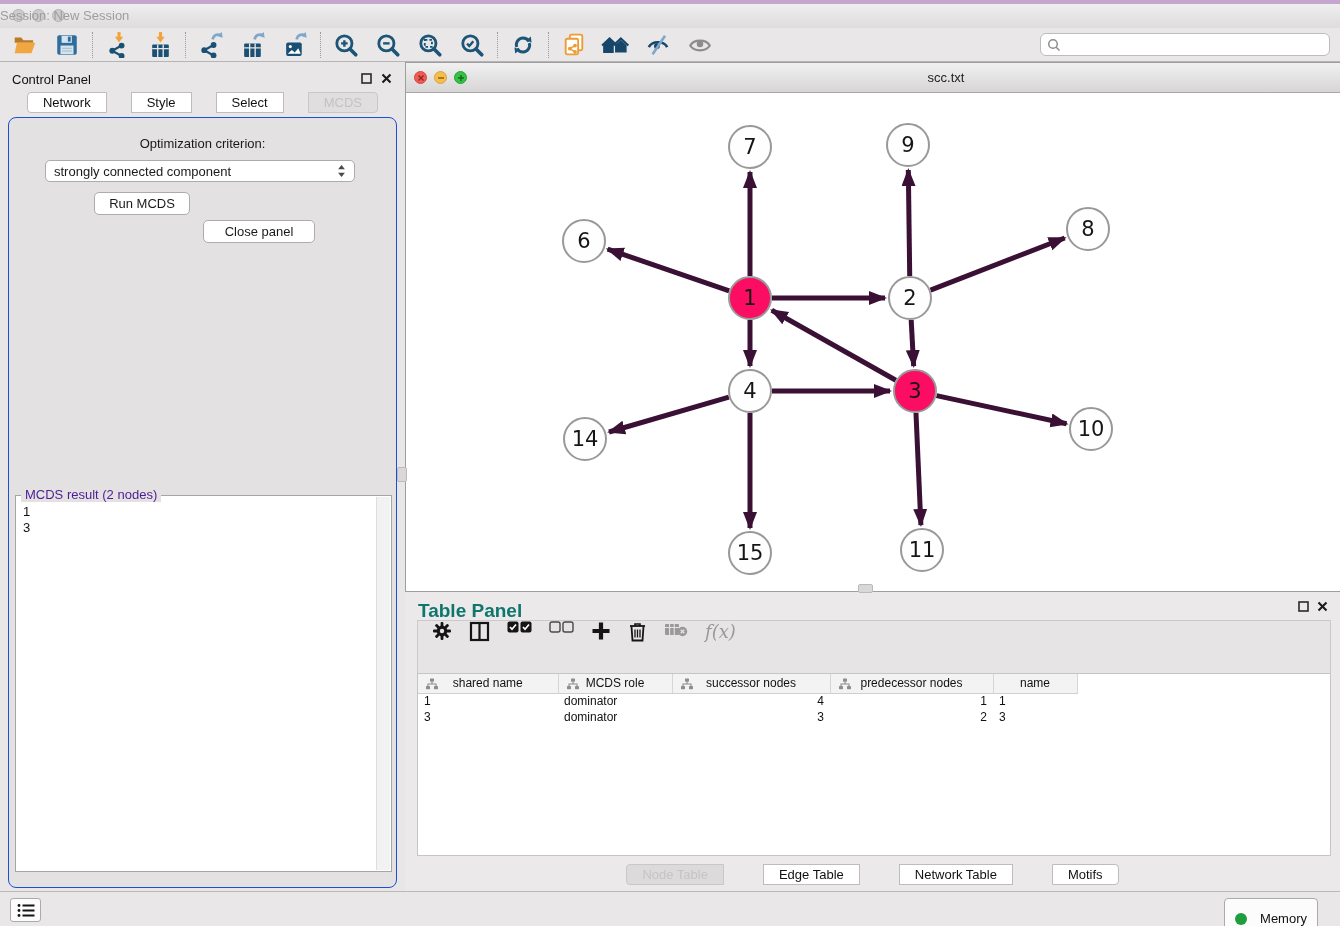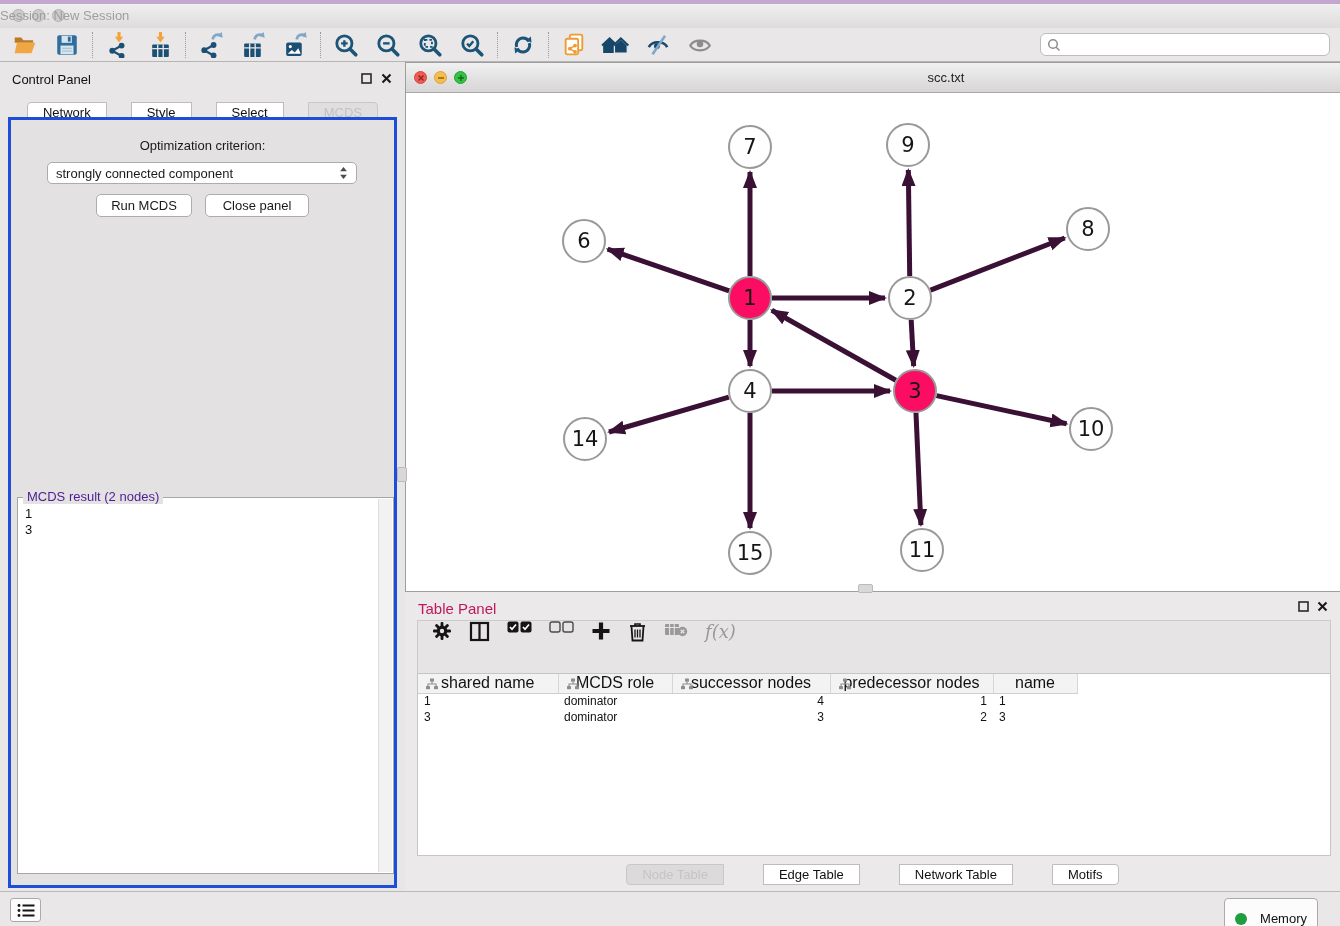--- a/index.html
+++ b/index.html
@@ -19,32 +19,32 @@
   .tbtn { width:42px; height:30px; display:flex; align-items:center; justify-content:center; cursor:default; }
   .vsep { width:1px; height:26px; border-left:1px dotted #9A9A9A; margin:0 4px; }
   .search-box { position:absolute; right:10px; top:5px; width:290px; height:23px; background:#FFF; border:1px solid #BDBDBD; border-radius:6px; display:flex; align-items:center; padding:0 6px; }
   .search-box input { border:none; outline:none; flex:1; font-size:12px; background:transparent; font-family:"Liberation Sans",sans-serif; }
 
   
   .control-panel { position:absolute; left:0; top:62px; width:405px; height:829px; }
   .cp-title { position:absolute; left:12px; top:10px; font-size:13px; color:#111; }
   .panel-btn { position:absolute; top:9px; width:14px; height:14px; display:flex; align-items:center; justify-content:center; }
   .cp-float{ right:32px; } .cp-close{ right:12px; }
-  .tabs-row { position:absolute; left:0; right:0; top:40px; display:flex; justify-content:center;gap:25px; }
+  .tabs-row { position:absolute; left:0; right:0; top:30px; display:flex; justify-content:center;gap:25px; }
   .tab { height:21px; line-height:19px; padding:0 15px; font-size:13px; background:#FFF; border:1px solid #BEBCBC; margin-left:-1px; color:#111; cursor:default; }
   .tab:first-child { border-radius:4px 0 0 4px; margin-left:0; }
   .tab:last-child { border-radius:0 4px 4px 0; }
   .tab.selected { background:#E0DEDE; color:#C4C2C2; border-color:#C9C7C7; }
-  .cp-content { position:absolute; left:8px; right:8px; top:55px; bottom:3px; background:#E3E1E1; border:3px solid #1d4ed8; border-radius:0; }
+  .cp-content { position:absolute; left:8px; right:8px; top:55px; bottom:3px; background:#E3E1E1; border:1px solid #1d4ed8; border-radius:8px; }
   .opt-label { position:absolute; top:18px; left:0; right:0; text-align:center; font-size:13px; }
   .dropdown { position:absolute; left:36px; top:42px; width:310px; height:22px; background:#FFF; border:1px solid #ACACAC; border-radius:5px; display:flex; align-items:center; padding:0 8px; font-size:13px; }
   .dropdown .dd-label { flex:1; }
   .btn { position:absolute; top:74px; height:23px; background:#FFF; border:1px solid #ACACAC; border-radius:5px; font-size:13px; display:flex; align-items:center; justify-content:center; cursor:default; }
   .btn-run { left:85px; width:96px; }
-  .btn-close { left:194px; width:104px; }
+  .btn-close { left:194px; width:112px;margin-top:28px; }
   .result-group { position:absolute; left:6px; width:377px; top:377px; height:377px; background:#FFF; border:1px solid #A6A6A6; }
   .result-legend { position:absolute; top:-9px; left:5px; background:#E3E1E1; padding:0 4px; font-size:13px; color:#4c1d95; }
   .result-list { position:absolute; left:1px; right:16px; top:4px; bottom:2px; overflow:hidden; padding:4px 6px; }
   .result-item { font-size:13px; line-height:16px; color:#111; }
   .result-scroll { position:absolute; right:1px; top:1px; bottom:1px; width:14px; background:#F2F2F2; border-left:1px solid #DEDEDE; }
 
   
   .net-window { position:absolute; left:405px; top:62px; width:1082px; height:530px; background:#FFF; border:1px solid #9E9E9E; }
   .net-titlebar { position:absolute; left:0; right:0; top:0; height:30px; background:linear-gradient(#F1F1F1,#D7D5D5); border-bottom:1px solid #A8A8A8; }
   .nt { position:absolute; top:8px; width:13px; height:13px; border-radius:50%; display:flex; align-items:center; justify-content:center; }
@@ -53,28 +53,28 @@
   .nt-yellow{ left:28px; background:#F5BD4F; border:1px solid #DFA03E; }
   .nt-green{ left:48px; background:#34C245; border:1px solid #24A334; }
   .net-title { position:absolute; left:0; right:0; top:7px; text-align:center; font-size:13px; color:#222; }
   #graph-svg { position:absolute; left:0; top:30px; width:932px; height:498px; }
 
   .gripper-v { position:absolute; left:397px; top:467px; width:10px; height:15px; background:#D9D7D7; border:1px solid #BCBABA; border-radius:2px; z-index:5; }
   .gripper-h { position:absolute; left:858px; top:584px; width:15px; height:9px; background:#D9D7D7; border:1px solid #BCBABA; border-radius:2px; z-index:5; }
 
   
   .table-panel { position:absolute; left:405px; top:592px; width:935px; height:299px; background:#EBE9E9; }
-  .tp-title { position:absolute; left:13px; top:8px; font-size:15px; color:#be185d; }
+  .tp-title { position:absolute; left:13px; top:8px; font-size:19px; color:#0f766e;font-weight:bold; }
   .tp-float{ right:30px; top:7px; } .tp-close{ right:11px; top:7px; }
   .tp-toolbar { position:absolute; left:12px; right:9px; top:28px; height:62px; background:#E6E4E4; border:1px solid #CBC9C9; display:flex; align-items:flex-start; gap:17px; padding-left:14px; }
   .tp-icon { display:flex; align-items:center; justify-content:center; }
   .fx-label { font-family:"DejaVu Serif",serif; font-style:italic; color:#9A9898; font-size:18px; }
   .tp-tablewrap { position:absolute; left:12px; right:9px; top:81px; height:183px; background:#FFF; border:1px solid #C6C4C4; overflow:hidden; }
   table.data { border-collapse:collapse; table-layout:fixed; width:100%; }
-  table.data th { height:19px; background:#F3F3F3; border-bottom:1px solid #CFCFCF; border-right:1px solid #D6D6D6; font-size:16px; font-weight:normal; color:#111; text-align:center; position:relative; white-space:nowrap; overflow:hidden; }
+  table.data th { height:19px; background:#F3F3F3; border-bottom:1px solid #CFCFCF; border-right:1px solid #D6D6D6; font-size:12px; font-weight:normal; color:#111; text-align:center; position:relative; white-space:nowrap; overflow:hidden; }
   table.data th .col-icon { position:absolute; left:8px; top:4px; }
   table.data th:last-child { border-right:none; background:#FFF; border-bottom:1px solid #FFF; }
   table.data td { height:16px; font-size:12px; color:#111; padding:0 6px; white-space:nowrap; overflow:hidden; }
   td.al{ text-align:left; } td.ar{ text-align:right; padding-right:12px; }
   .tp-tabs { position:absolute; left:0; right:0; top:272px; display:flex; justify-content:center;gap:40px; }
   .tp-tabs .tab.selected { background:#DCDADA; color:#C6C4C4; }
 
   
   .statusbar { position:absolute; left:0; bottom:0; width:100%; height:35px; background:#E9E7E7; border-top:1px solid #BAB8B8; }
   .list-btn { position:absolute; left:10px; top:6px; width:31px; height:24px; background:#FCFCFC; border:1px solid #ABABAB; border-radius:3px; display:flex; align-items:center; justify-content:center; }

